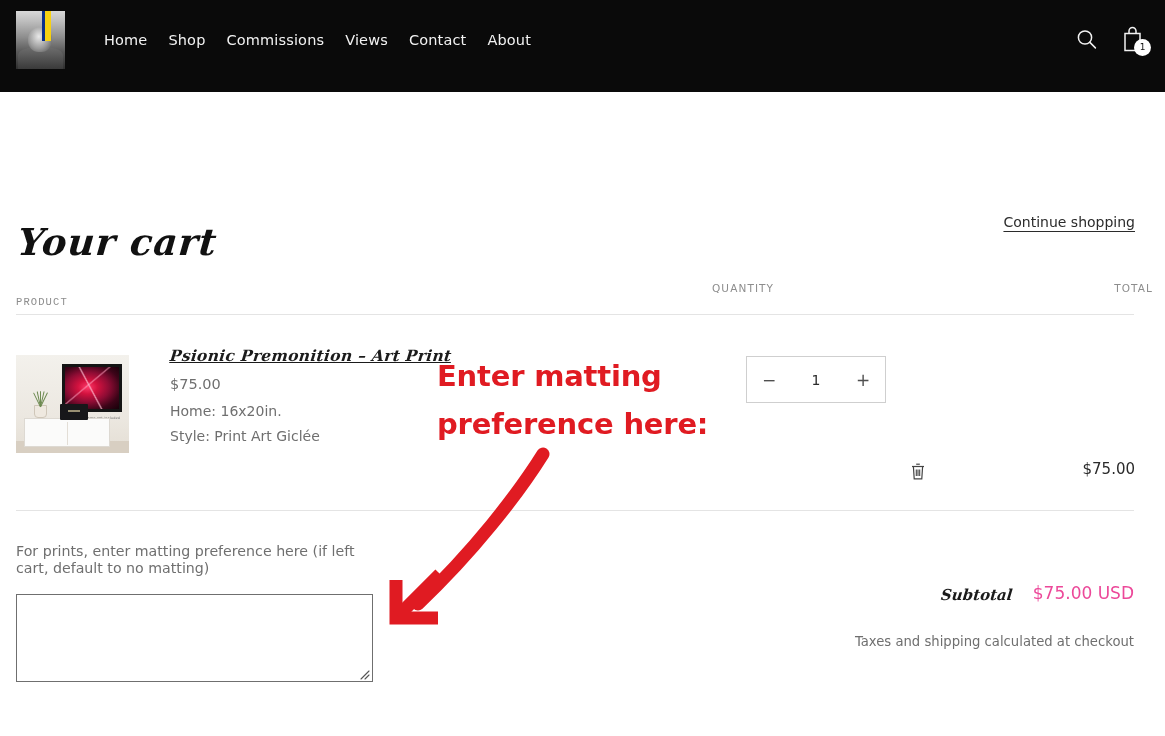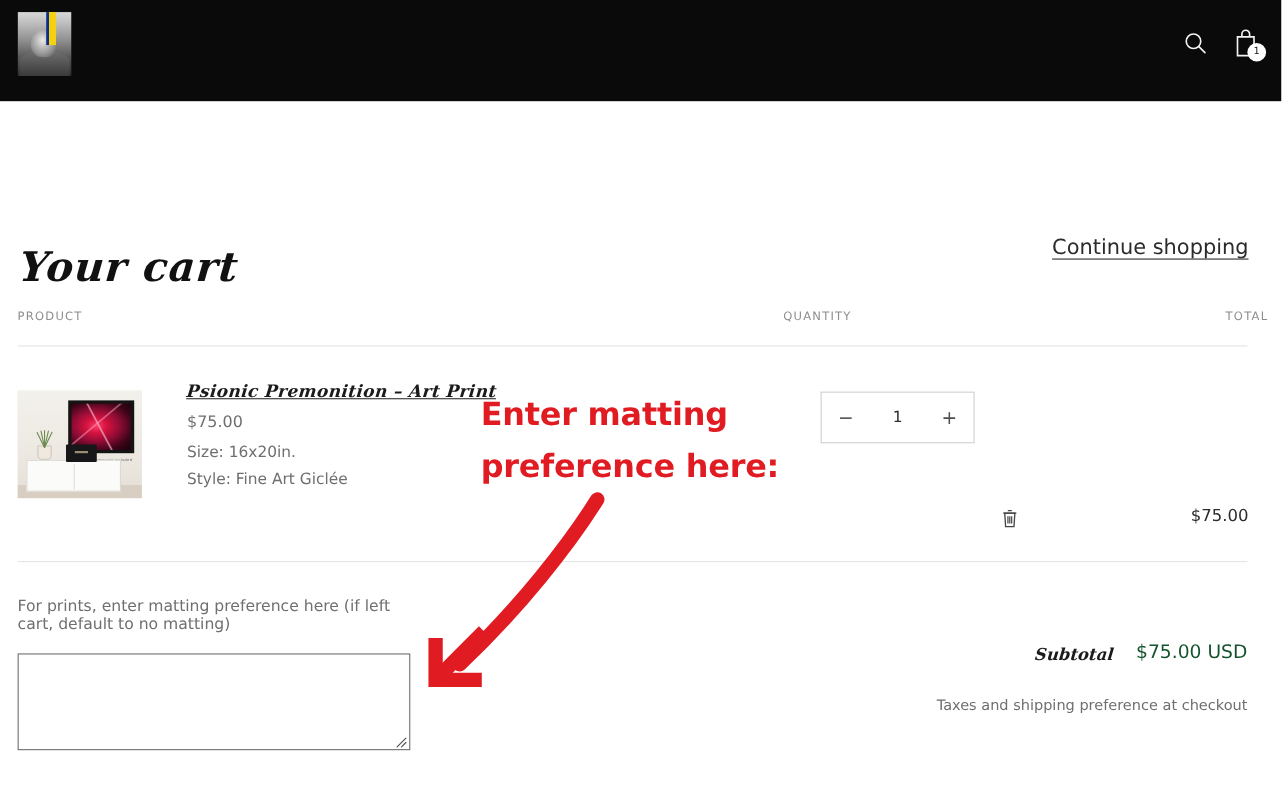--- a/index.html
+++ b/index.html
@@ -82,37 +82,37 @@
     font-family: "DejaVu Serif", "Liberation Serif", serif;
     font-style: italic;
     font-weight: 700;
     font-size: 37px;
     letter-spacing: 1px;
     color: #111;
     transform: skewX(-5deg);
   }
   .continue-shopping {
     position: absolute; right: 30px; top: 122px;
-    font-size: 19px;
+    font-size: 14px;
     color: #2b2b2b;
     text-decoration: underline;
     text-underline-offset: 4px;
     cursor: pointer;
   }
 
   
   .thead { position: absolute; left: 0; top: 190px; width: 1165px; height: 34px; }
   .th {
     position: absolute;
     font-size: 10.5px;
     letter-spacing: 1.1px;
     color: #8d8d8d;
     text-transform: uppercase;
   }
-  .th-product { left: 16px; top: 0; }
+  .th-product { left: 16px; top: 14px; font-family: Liberation Mono, monospace; }
   .th-quantity { left: 712px; top: 0; }
   .th-total { right: 12px; top: 0; }
 
   .rule {
     position: absolute; left: 16px; width: 1118px; height: 1px;
     background: #e4e4e4;
   }
   .rule-1 { top: 222px; }
   .rule-2 { top: 418px; }
 
@@ -241,21 +241,21 @@
   
   .subtotal-label {
     position: absolute; left: 941px; top: 494px;
     font-family: "DejaVu Serif", "Liberation Serif", serif;
     font-style: italic; font-weight: 700;
     font-size: 15px; color: #1b1b1b;
     transform: skewX(-6deg);
   }
   .subtotal-value {
     position: absolute; right: 31px; top: 491px;
-    font-size: 17px; color: #14532d;
+    font-size: 17px; color: #ec4899;
   }
   .tax-note {
     position: absolute; right: 31px; top: 542px;
     font-size: 13.2px; color: #6f6f6f;
   }
 
   
   .anno-text {
     position: absolute; left: 437px; top: 352px;
     font-family: "DejaVu Sans", "Liberation Sans", sans-serif;
@@ -279,20 +279,28 @@
 
   <div class="header">
 
     <div class="logo">
       <div class="logo-photo"></div>
       <div class="logo-body"></div>
       <div class="logo-head"></div>
       <div class="logo-stripe"></div>
     </div>
 
+    <nav class="nav">
+      <a href="#">Home</a>
+      <a href="#">Shop</a>
+      <a href="#">Commissions</a>
+      <a href="#">Views</a>
+      <a href="#">Contact</a>
+      <a href="#">About</a>
+    </nav>
 
     <div class="header-icons">
       <span class="icon-btn">
         <svg width="23" height="23" viewBox="0 0 23 23" fill="none">
           <circle cx="10" cy="9.5" r="6.6" stroke="#f2f2f2" stroke-width="1.5"></circle>
           <line x1="14.9" y1="14.4" x2="20.4" y2="19.9" stroke="#f2f2f2" stroke-width="1.5" stroke-linecap="round"></line>
         </svg>
       </span>
       <span class="cart-wrap">
         <svg width="26" height="30" viewBox="0 0 26 30" fill="none">
@@ -332,22 +340,22 @@
         <i style="transform:rotate(-12deg)"></i>
         <i style="transform:rotate(0deg)"></i>
         <i style="transform:rotate(13deg)"></i>
         <i style="transform:rotate(26deg)"></i>
       </div>
       <div class="pt-speaker"></div>
     </div>
 
     <a class="p-title" href="#">Psionic Premonition – Art Print</a>
     <div class="p-price">$75.00</div>
-    <div class="p-opt1">Size: 16x20in.</div>
-    <div class="p-opt2">Style: Fine Art Giclée</div>
+    <div class="p-opt1">Home: 16x20in.</div>
+    <div class="p-opt2">Style: Print Art Giclée</div>
 
     <div class="qty-box">
       <span class="qty-btn">−</span>
       <span class="qty-val">1</span>
       <span class="qty-btn">+</span>
     </div>
 
     <span class="trash">
       <svg width="18" height="20" viewBox="0 0 18 20" fill="none">
         <path d="M3 5.5h12" stroke="#444" stroke-width="1.2"></path>
@@ -364,21 +372,21 @@
     <label class="matting-label">For prints, enter matting preference here (if left cart, default to no matting)</label>
     <textarea class="matting-area" placeholder="" style=""></textarea>
     <span class="resize-grip">
       <svg width="12" height="12" viewBox="0 0 12 12">
         <path d="M11 3L3 11M11 7L7 11" stroke="#555" stroke-width="1.1" stroke-linecap="round"></path>
       </svg>
     </span>
 
     <div class="subtotal-label">Subtotal</div>
     <div class="subtotal-value">$75.00 USD</div>
-    <div class="tax-note">Taxes and shipping preference at checkout</div>
+    <div class="tax-note">Taxes and shipping calculated at checkout</div>
 
   </div>
 
   <div class="anno-text">Enter matting</div>
   <div class="anno-text" style="top:400px;">preference here:</div>
 
   <span class="anno-arrow">
     <svg width="200" height="205" viewBox="0 0 200 205" fill="none">
       <path d="M165 22 C140 62, 95 120, 40 172" stroke="#e01b22" stroke-width="13" stroke-linecap="round" fill="none"></path>
       <path d="M18 148 L18 186 L60 186" stroke="#e01b22" stroke-width="13" stroke-linecap="butt" stroke-linejoin="miter" fill="none"></path>

